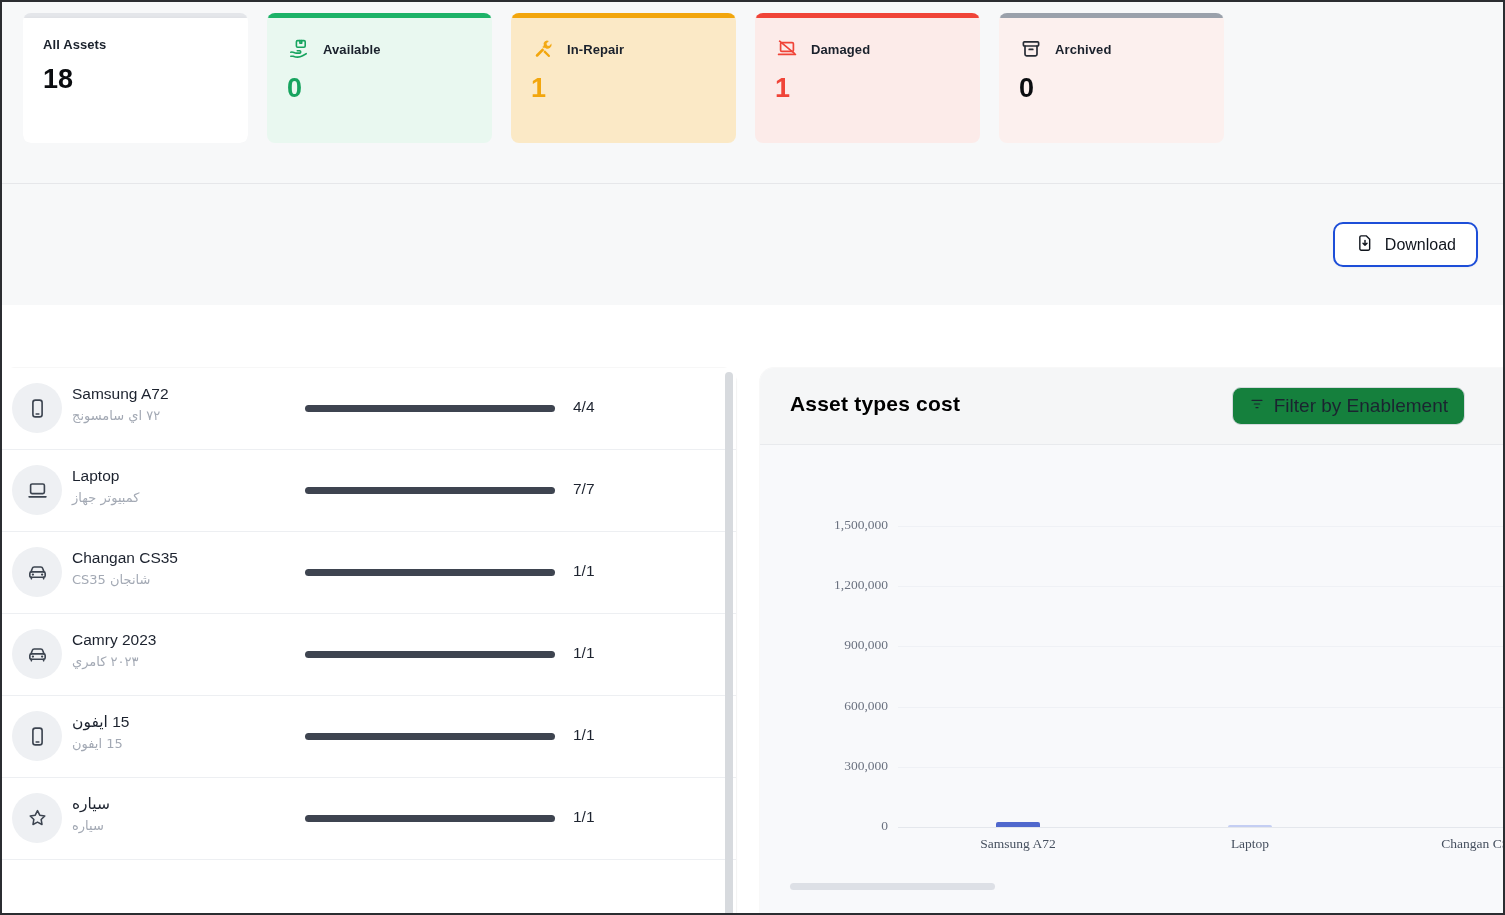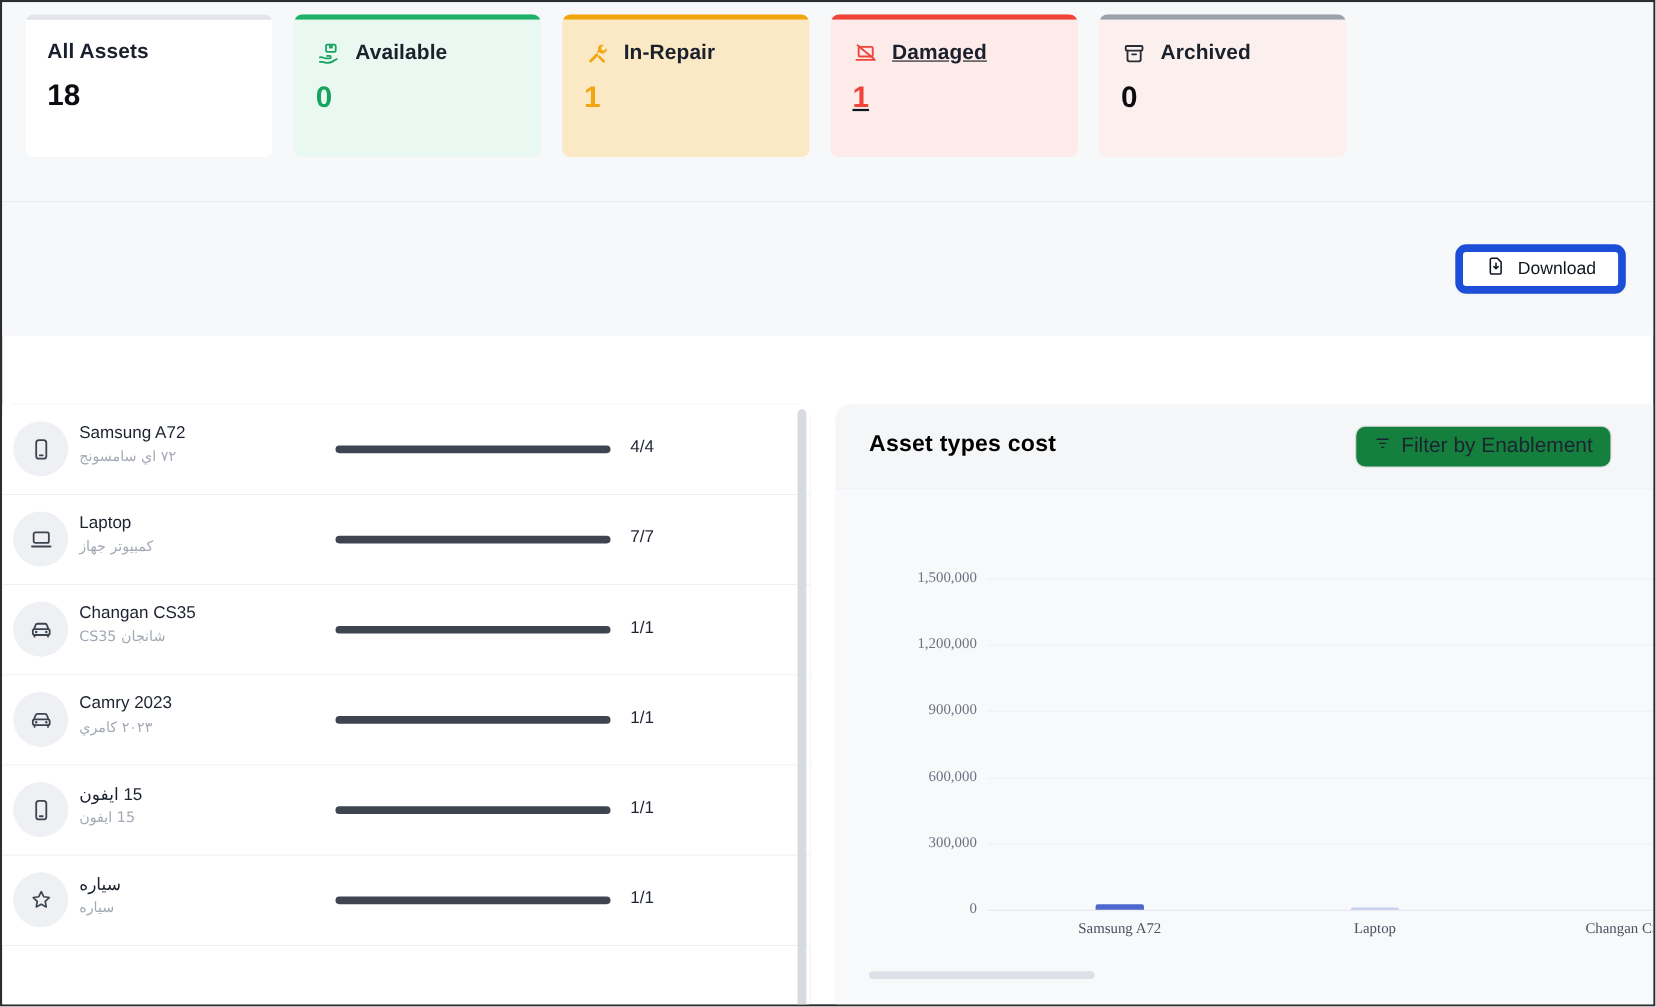--- a/index.html
+++ b/index.html
@@ -11,26 +11,26 @@
   
   .top-strip{position:absolute;left:0;top:0;right:0;height:181px;background:#f7f8f9;border-bottom:1px solid #e6e7ea;}
   .toolbar{position:absolute;left:0;top:182px;right:0;height:121px;background:#f7f8f9;}
   .cards{display:flex;gap:19px;padding:11px 0 0 21px;}
   .card{width:225px;height:130px;border-radius:8px;overflow:hidden;display:flex;flex-direction:column;flex:0 0 auto;cursor:pointer;}
   .card-accent{height:5px;border-radius:999px;}
   .card-body{flex:1;padding:19px 20px 0 20px;}
   .card--shadow .card-body{box-shadow:0 1px 4px rgba(16,24,40,.07);}
   .card-top{display:flex;align-items:center;gap:12px;}
   .card-top svg{width:24px;height:24px;flex:0 0 auto;}
-  .card-label{font-size:19px;font-weight:600;color:#1a212c;letter-spacing:.1px;}
+  .card-label{font-size:13px;font-weight:600;color:#1a212c;letter-spacing:.1px;}
   .card-value{font-size:27px;font-weight:700;margin-top:12px;}
   
   .download-btn{
     position:absolute;top:38px;right:25px;height:45px;display:flex;align-items:center;gap:10px;
-    background:#fff;border:7px solid #1d4ed8;border-radius:10px;padding:0 20px;
+    background:#fff;border:2px solid #1d4ed8;border-radius:10px;padding:0 20px;
     font-family:inherit;font-size:16px;color:#10151d;cursor:pointer;box-shadow:0 1px 2px rgba(16,24,40,.04);
   }
   .download-btn svg{width:20px;height:20px;}
   
   .left-panel{
     position:absolute;left:0;top:366px;width:734px;height:560px;background:#fff;
     border-radius:14px 14px 0 0;box-shadow:0 0 0 1px rgba(16,24,40,.03),0 1px 3px rgba(16,24,40,.05);
   }
   .panel-header{position:relative;height:64px;background:#f5f6f7;border-radius:14px 14px 0 0;border-bottom:1px solid #e8eaed;}
   .panel-header span{position:absolute;top:22px;font-size:15.5px;font-weight:600;color:#10151d;}
@@ -105,21 +105,21 @@
                 <path d="M13.9 13.3l4.9 4.9a1.15 1.15 0 0 1-1.6 1.6l-4.9-4.9z"></path>
                 <path d="M11.3 9.9l2.2-2.2 1.6 1.6-2.2 2.2z" opacity=".8"></path>
               </svg>
               <div class="card-label">In-Repair</div>
             </div>
             <div class="card-value" style="color: rgb(242, 166, 13);">1</div>
           </div>
         </div>
         <div class="card">
           <div class="card-accent" style="background: rgb(240, 68, 56);"></div>
-          <div class="card-body" style="background: rgb(252, 235, 233); text-decoration: underline;">
+          <div class="card-body" style="background: rgb(252, 235, 233);">
             <div class="card-top">
               <svg viewBox="0 0 24 24" fill="none" stroke="currentColor" stroke-width="1.7" stroke-linecap="round" stroke-linejoin="round" style="color: rgb(240, 68, 56);">
                 <rect x="5.6" y="5.6" width="12.8" height="8.8" rx="1.2"></rect>
                 <path d="M3.6 17.4h16.8"></path>
                 <path d="M4.6 4.2L19.4 16.4"></path>
               </svg>
               <div class="card-label">Damaged</div>
             </div>
             <div class="card-value" style="color: rgb(240, 68, 56);">1</div>
           </div>

